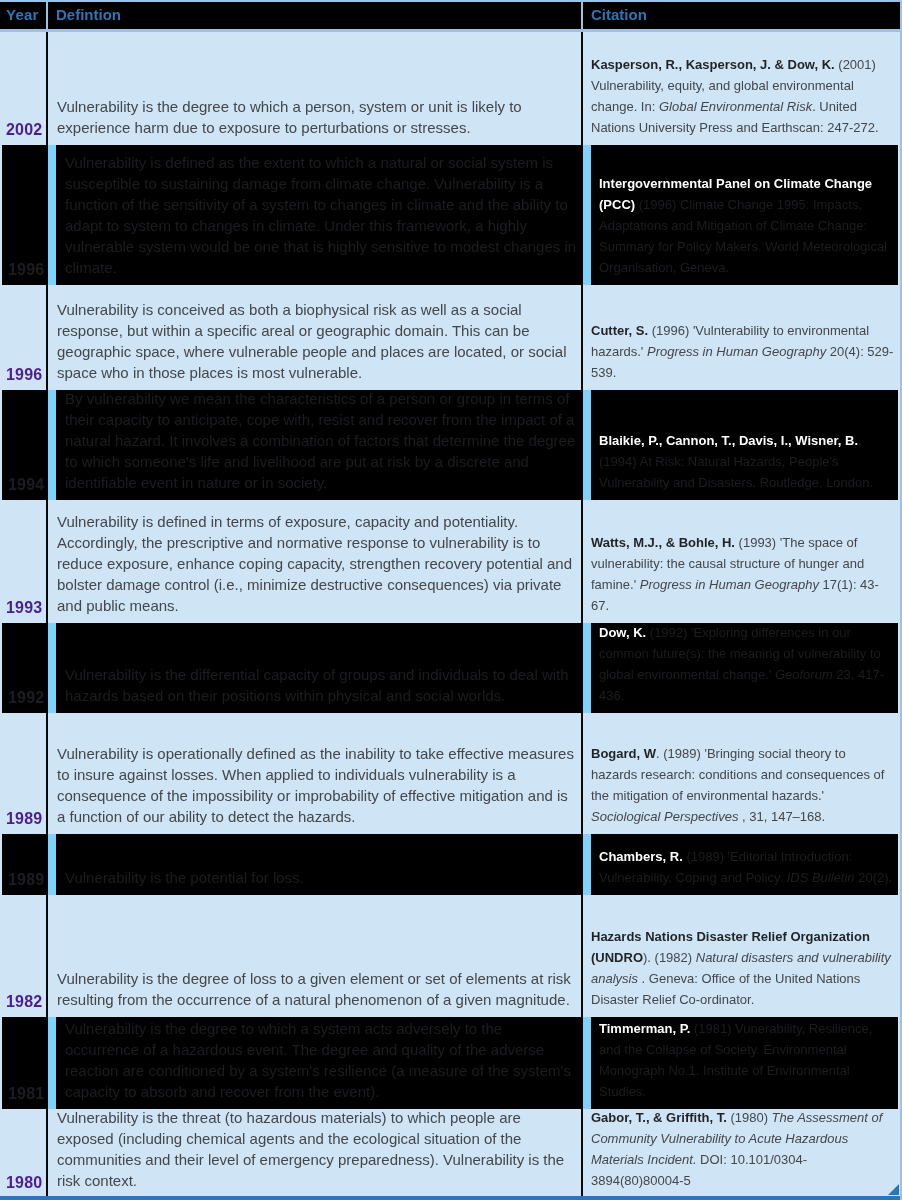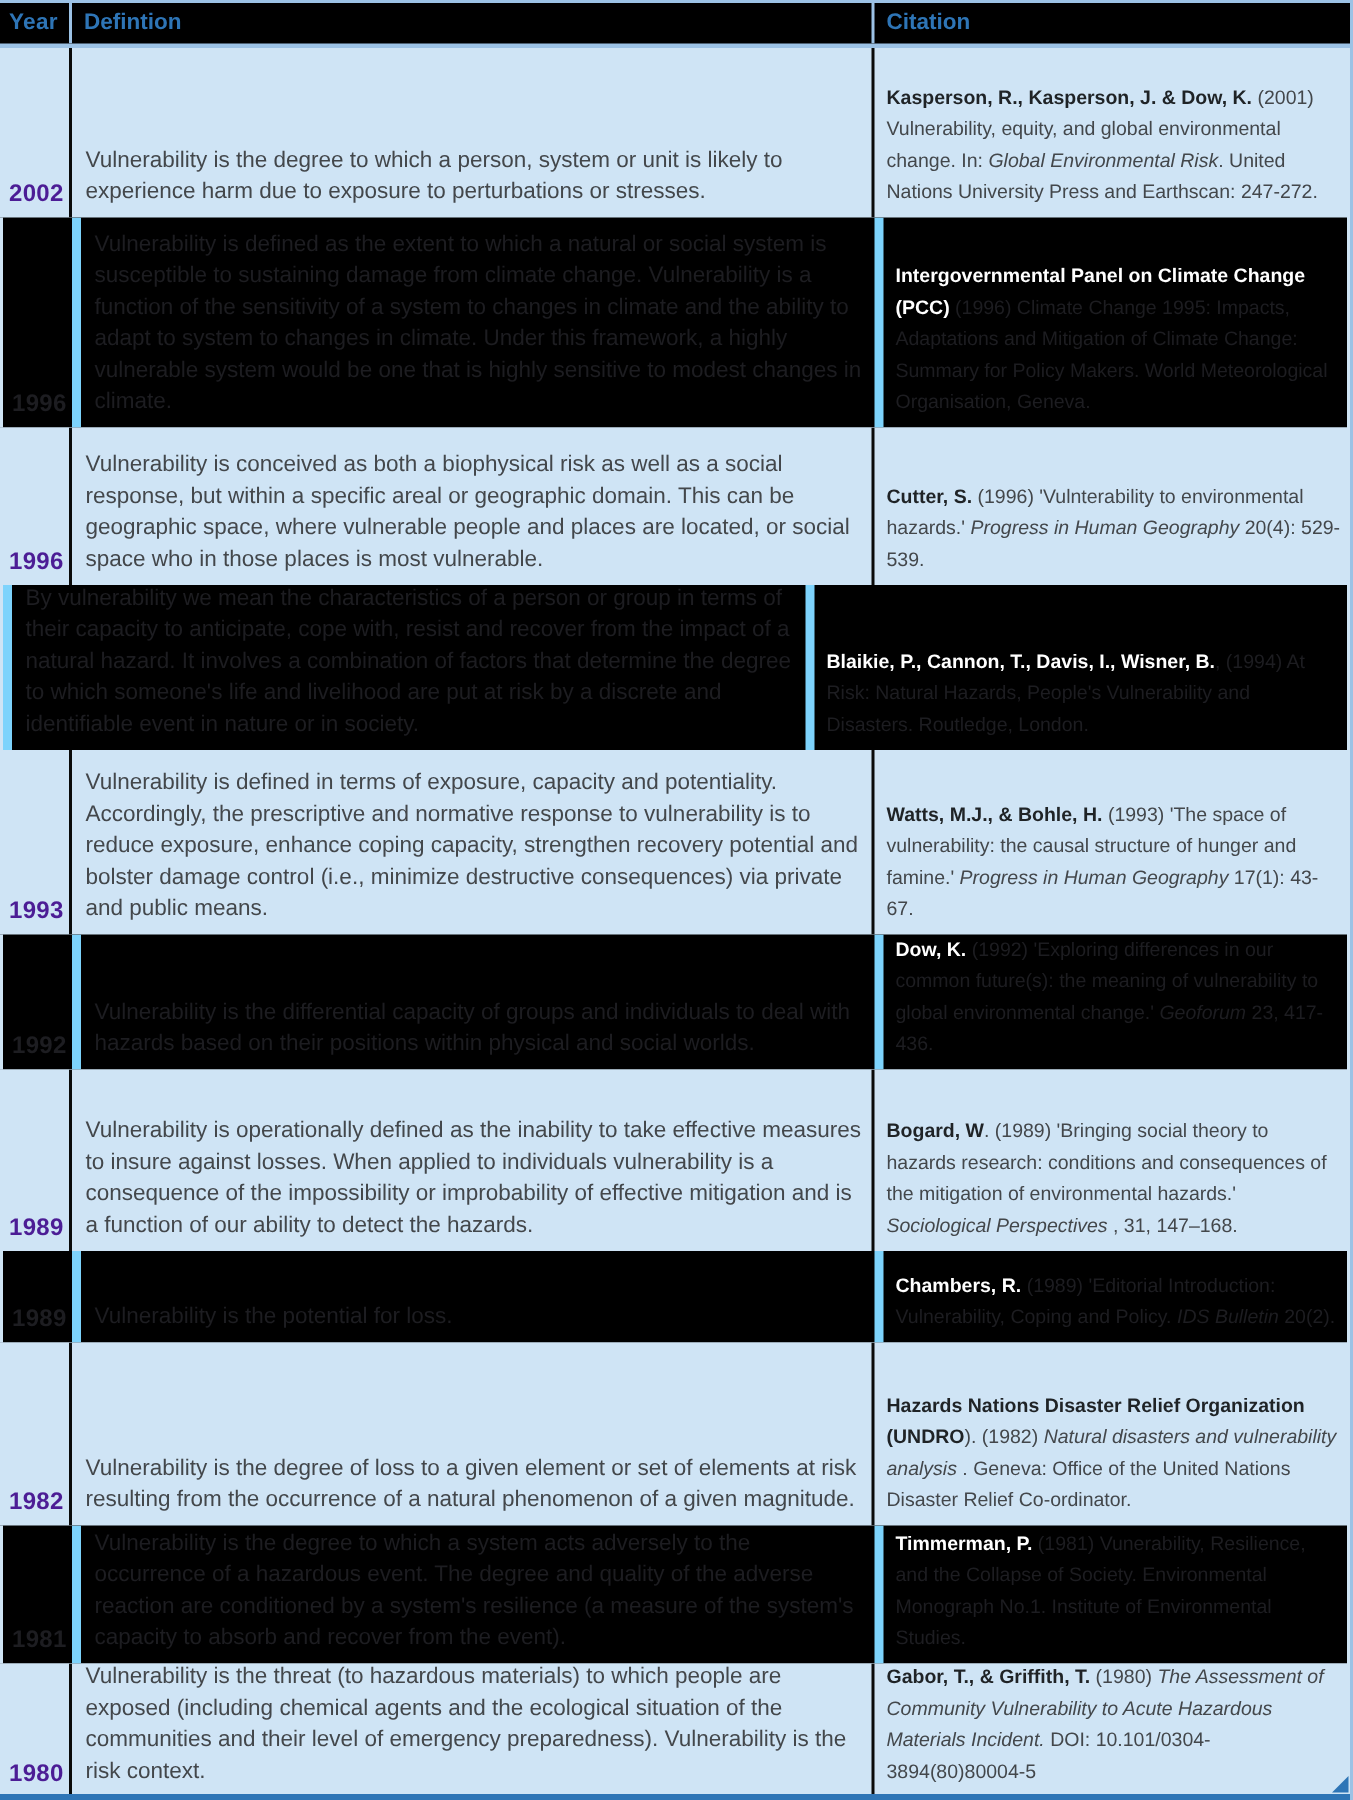--- a/index.html
+++ b/index.html
@@ -42,21 +42,21 @@
   .row.hdr .cell.def .inner, .row.hdr .cell.cit .inner { padding-left: 8px; }
   .row.hdr .cell.def, .row.hdr .cell.cit { border-left: 2px solid #9cc2e5; }
 
   
   .row.light { background: #cfe4f5; color: #43474b; }
   .row.light .cell.def, .row.light .cell.cit { border-left: 2px solid #0a0a0a; }
   .row.light .year .inner { color: #4c1d95; }
   .row.light b { color: #1f2326; }
 
   .row.dark { background: #000000; color: #1d1d21; }
-  .row.dark .cell.def, .row.dark .cell.cit { border-left: 6px solid #7dd3fc; }
+  .row.dark .cell.def, .row.dark .cell.cit { border-left: 8px solid #7dd3fc; }
   .row.dark .year .inner { color: #1d1d21; }
   .row.dark b { color: #ffffff; }
   .tbl-body { border-left: 2px solid #cfe4f5; }
   .tbl-body .row { margin-left: -2px; }
   .row.dark { border-left: 2px solid #cfe4f5; }
 
   .year .inner {
     font-weight: bold;
     font-size: 16px;
     padding: 0 2px 6px 6px;
@@ -137,20 +137,23 @@
         </div>
         <div class="cell def">
           <div class="inner def-text">Vulnerability is conceived as both a biophysical risk as well as a social response, but within a specific areal or geographic domain. This can be geographic space, where vulnerable people and places are located, or social space who in those places is most vulnerable.</div>
         </div>
         <div class="cell cit">
           <div class="inner cit-text"><b>Cutter, S.</b><span> (1996) 'Vulnterability to environmental hazards.' </span><i>Progress in Human Geography</i><span> 20(4): 529-539.</span></div>
         </div>
       </div>
 
       <div class="row dark" style="height: 110px;">
+        <div class="cell year">
+          <div class="inner year-text">1994</div>
+        </div>
         <div class="cell def">
           <div class="inner def-text">By vulnerability we mean the characteristics of a person or group in terms of their capacity to anticipate, cope with, resist and recover from the impact of a natural hazard. It involves a combination of factors that determine the degree to which someone's life and livelihood are put at risk by a discrete and identifiable event in nature or in society.</div>
         </div>
         <div class="cell cit">
           <div class="inner cit-text"><b>Blaikie, P., Cannon, T., Davis, I., Wisner, B.</b><span>, (1994) At Risk: Natural Hazards, People's Vulnerability and Disasters. Routledge, London.</span></div>
         </div>
       </div>
 
       <div class="row light" style="height: 123px;">
         <div class="cell year">

